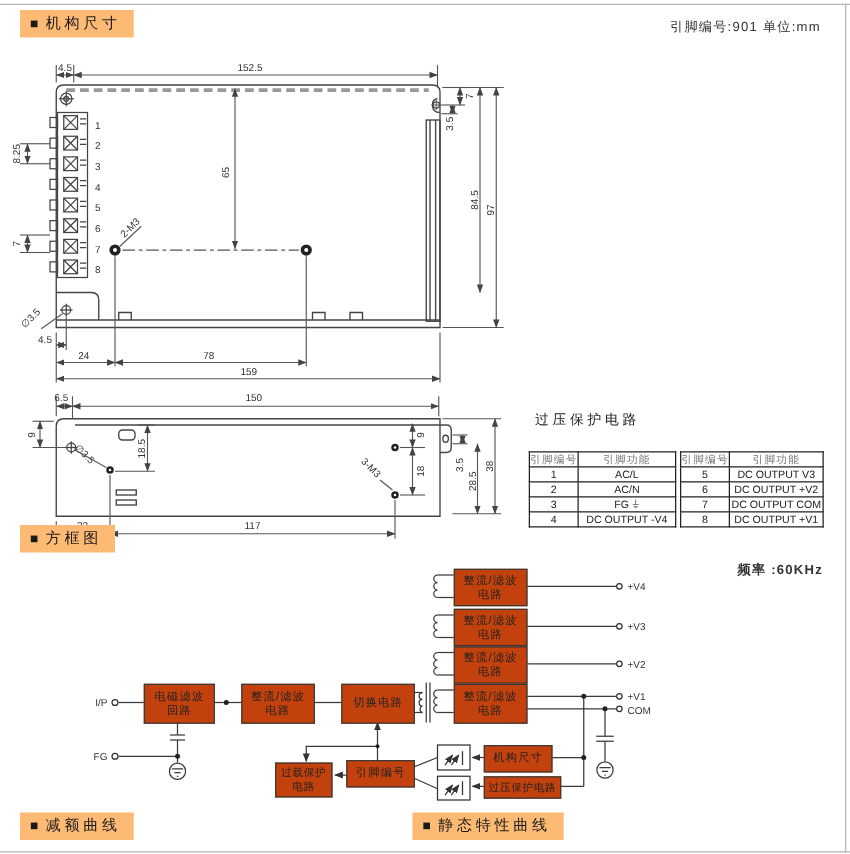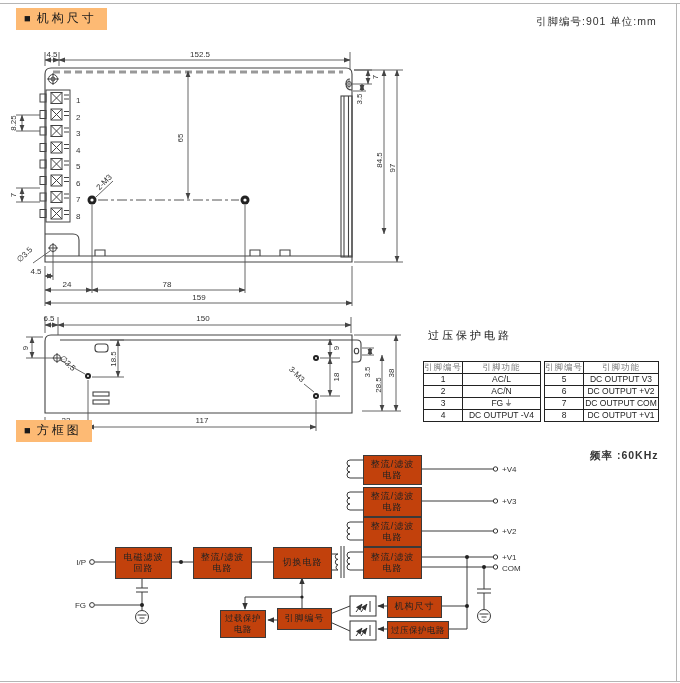--- a/index.html
+++ b/index.html
@@ -449,14 +449,20 @@
   <div class="bbox" style="left:363px;top:517px;width:57px;height:28px;">整流/滤波
 电路</div>
   <div class="bbox" style="left:363px;top:547px;width:57px;height:30px;">整流/滤波
 电路</div>
   <div class="bbox small" style="left:220px;top:610px;width:44px;height:26px;">过载保护
 电路</div>
   <div class="bbox" style="left:277px;top:608px;width:53px;height:20px;">引脚编号</div>
   <div class="bbox" style="left:387px;top:596px;width:53px;height:20px;">机构尺寸</div>
   <div class="bbox small" style="left:387px;top:621px;width:60px;height:16px;">过压保护电路</div>
 
+  <div class="sec-hdr" style="left:16px;top:650px;">
+    <span class="blt">■</span><span>减额曲线</span>
+  </div>
+  <div class="sec-hdr" style="left:330px;top:650px;">
+    <span class="blt">■</span><span>静态特性曲线</span>
+  </div>
 
 </div>
 
 </body></html>

